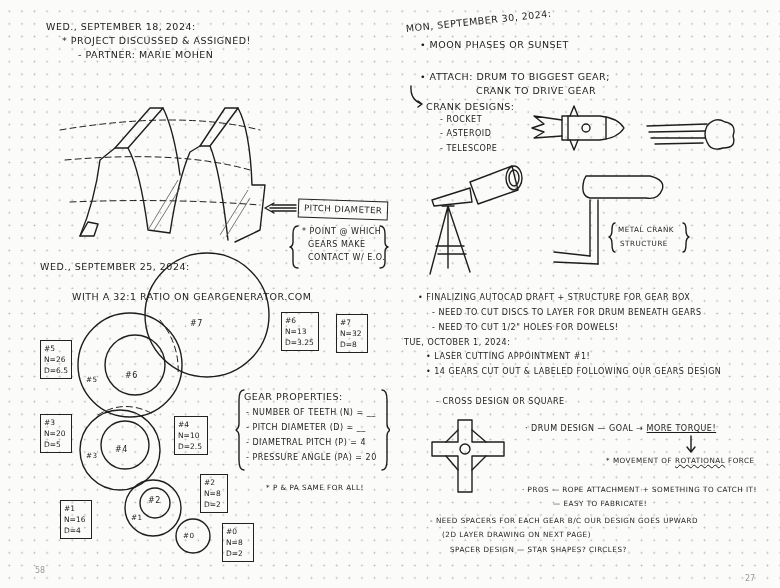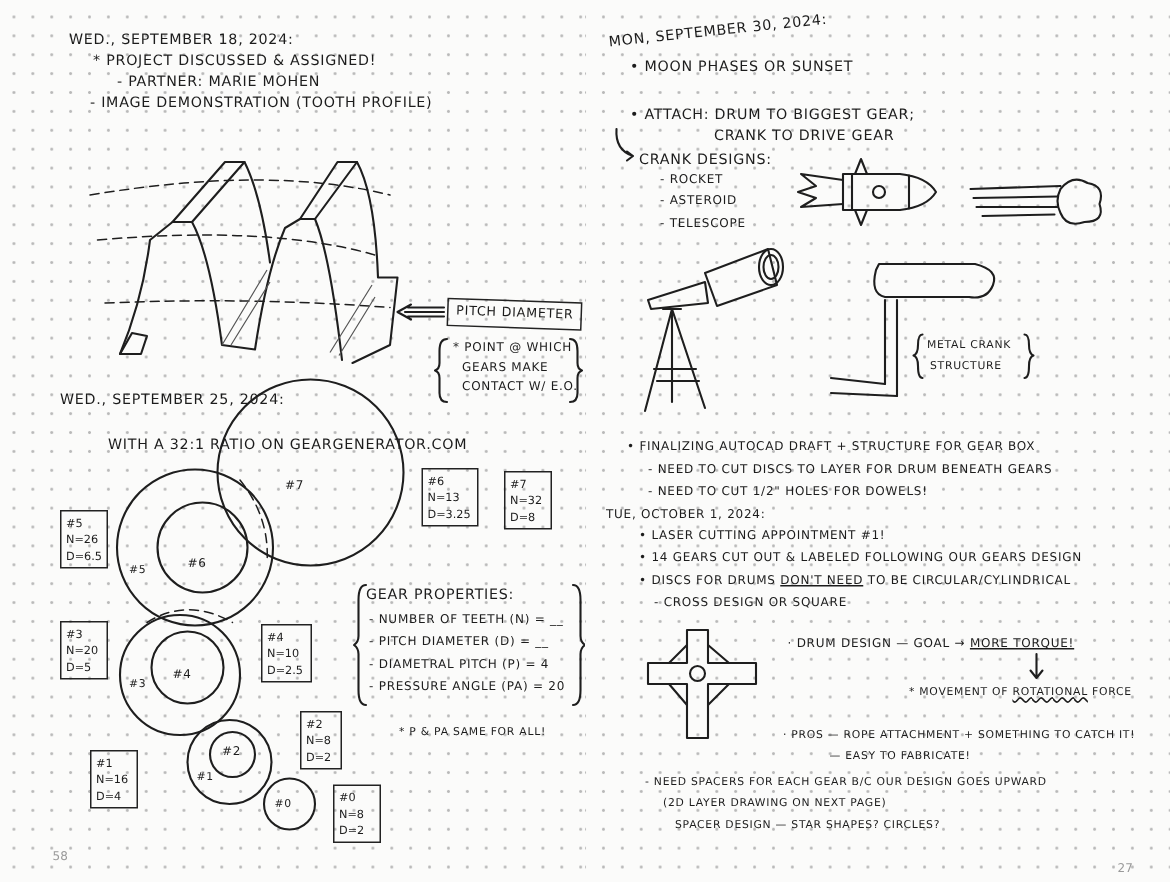--- a/index.html
+++ b/index.html
@@ -44,21 +44,20 @@
 </head>
 <body>
 
 <div id="sticky-corner"></div>
 
 <div class="page" id="left-page">
 
   <div class="t" style="left:46px;top:22px;">Wed., September 18, 2024:</div>
   <div class="t" style="left:62px;top:36px;">* Project discussed &amp; assigned!</div>
   <div class="t" style="left:78px;top:50px;">- Partner: Marie Mohen</div>
-  <div class="t" style="left:60px;top:64px;">- Image demonstration (tooth profile)</div>
 
   <svg class="draw" style="left:60px;top:90px;" width="220" height="170">
     <path class="ink dash" d="M0,40 Q120,20 200,40"></path>
     <path class="ink dash" d="M5,70 Q120,60 190,80"></path>
     <path class="ink dash" d="M10,112 Q110,108 200,115"></path>
     <path class="ink" d="M20,146 Q35,110 40,70 L55,58 L68,58 Q80,80 88,140 L110,143 Q118,90 130,62 L140,56 L150,56 Q160,80 168,150"></path>
     <path class="ink" d="M55,58 L90,18 L103,18 L68,58"></path>
     <path class="ink" d="M140,56 L165,18 L178,18 L150,56"></path>
     <path class="ink" d="M103,18 Q114,40 120,85"></path>
     <path class="ink" d="M178,18 Q190,40 192,95 L205,95 L200,140 L175,152"></path>
@@ -205,23 +204,20 @@
     <path class="ink" stroke-width="1" d="M74,1 Q77,1 77,8 Q77,14 80,15 Q77,16 77,22 Q77,30 74,30"></path>
   </svg>
 
   <div class="t s" style="left:28px;top:294px;">• Finalizing AutoCAD draft + structure for gear box</div>
   <div class="t s" style="left:42px;top:309px;">- Need to cut discs to layer for drum beneath gears</div>
   <div class="t s" style="left:42px;top:324px;">- Need to cut 1/2" holes for dowels!</div>
 
   <div class="t s" style="left:14px;top:339px;">Tue, October 1, 2024:</div>
   <div class="t s" style="left:36px;top:353px;">• Laser cutting appointment #1!</div>
   <div class="t s" style="left:36px;top:368px;">• 14 gears cut out &amp; labeled following our gears design</div>
-  <div class="t s" style="left:36px;top:383px;">
-    <span>• Discs for drums </span><span class="u">don't need</span><span> to be circular/cylindrical</span>
-  </div>
   <div class="t s" style="left:46px;top:398px;">- Cross design or square</div>
 
   <svg class="draw" style="left:40px;top:418px;" width="80" height="80">
     <path class="ink" d="M28,2 L42,2 L42,24 L74,24 L74,38 L42,38 L42,74 L28,74 L28,38 L2,38 L2,24 L28,24 Z"></path>
     <circle class="ink" cx="35" cy="31" r="5"></circle>
     <path class="ink" stroke-width="1" d="M16,24 L28,12 M42,12 L56,24 M16,38 L28,52 M42,52 L56,38"></path>
   </svg>
 
   <div class="t s" style="left:135px;top:425px;">
     <span>· Drum design — Goal →</span>

